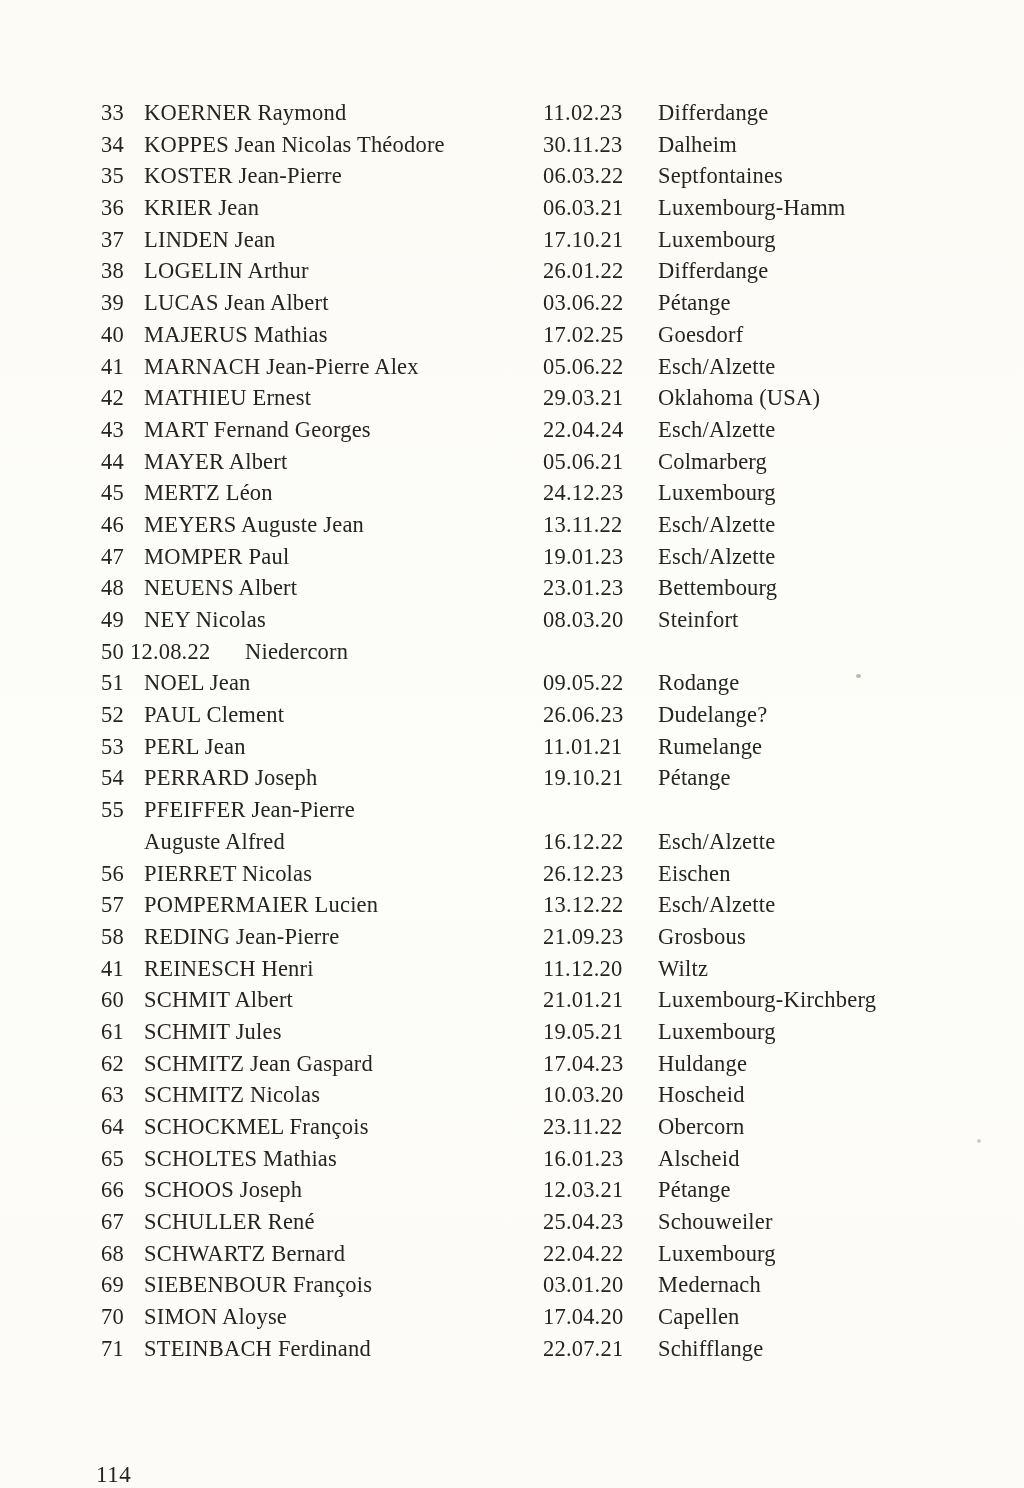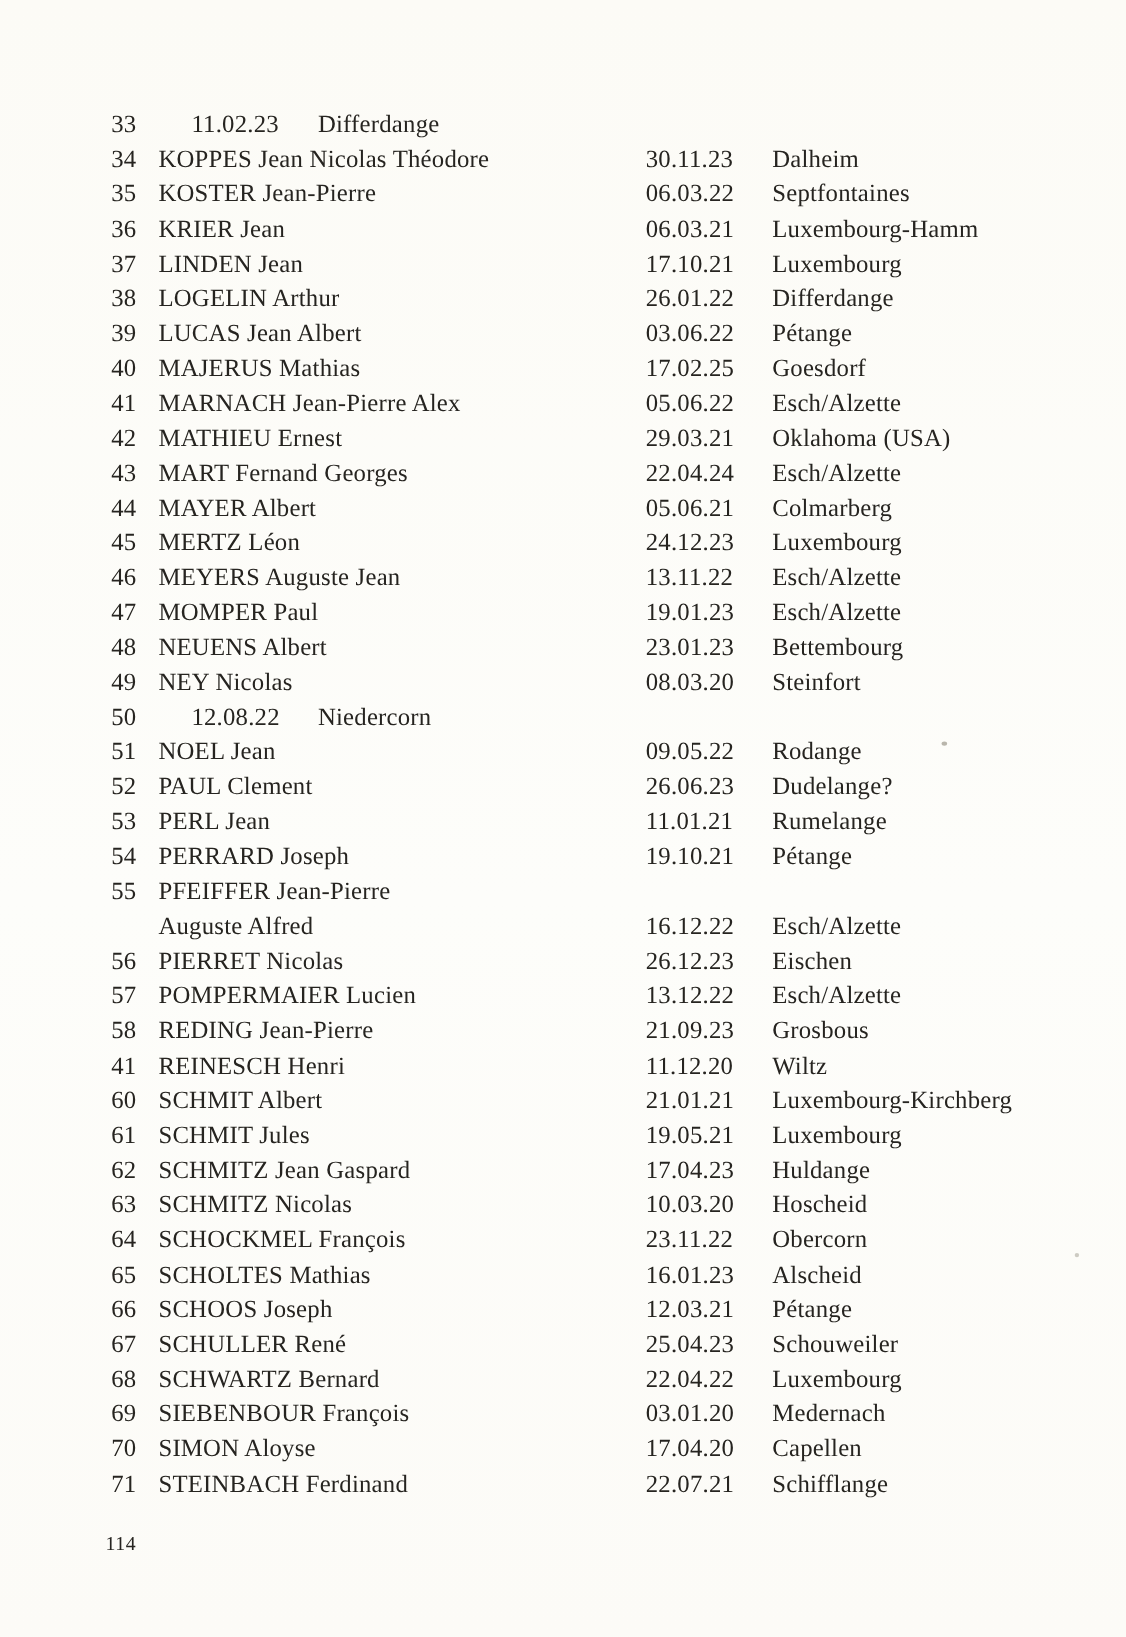--- a/index.html
+++ b/index.html
@@ -38,49 +38,49 @@
   .cell-name {
     width: 413px;
     flex: none;
     padding-left: 14px;
     overflow: hidden;
   }
   .cell-date {
     width: 115px;
     flex: none;
     font-variant-numeric: tabular-nums;
-    margin-left: 44px;
   }
   .cell-place {
     flex: 1;
     overflow: hidden;
   }
   .page-number {
     position: absolute;
     left: 96px;
-    top: 1393px;
-    font-size: 18px;
+    top: 1462px;
+    font-size: 23px;
     letter-spacing: 0.5px;
   }
   .speck {
     position: absolute;
     background: #b9b6ac;
     border-radius: 50%;
   }
   .speck-1 { left: 856px; top: 674px; width: 5px; height: 4px; }
   .speck-2 { left: 977px; top: 1139px; width: 4px; height: 4px; opacity: 0.7; }
 </style>
 </head>
 <body>
 
 <div class="page">
 
   <div class="entry-list">
       <div class="row">
       <span class="cell-num">33</span>
+      <span class="cell-name">KOERNER Raymond</span>
       <span class="cell-date">11.02.23</span>
       <span class="cell-place">Differdange</span>
     </div>
       <div class="row">
       <span class="cell-num">34</span>
       <span class="cell-name">KOPPES Jean Nicolas Théodore</span>
       <span class="cell-date">30.11.23</span>
       <span class="cell-place">Dalheim</span>
     </div>
       <div class="row">

